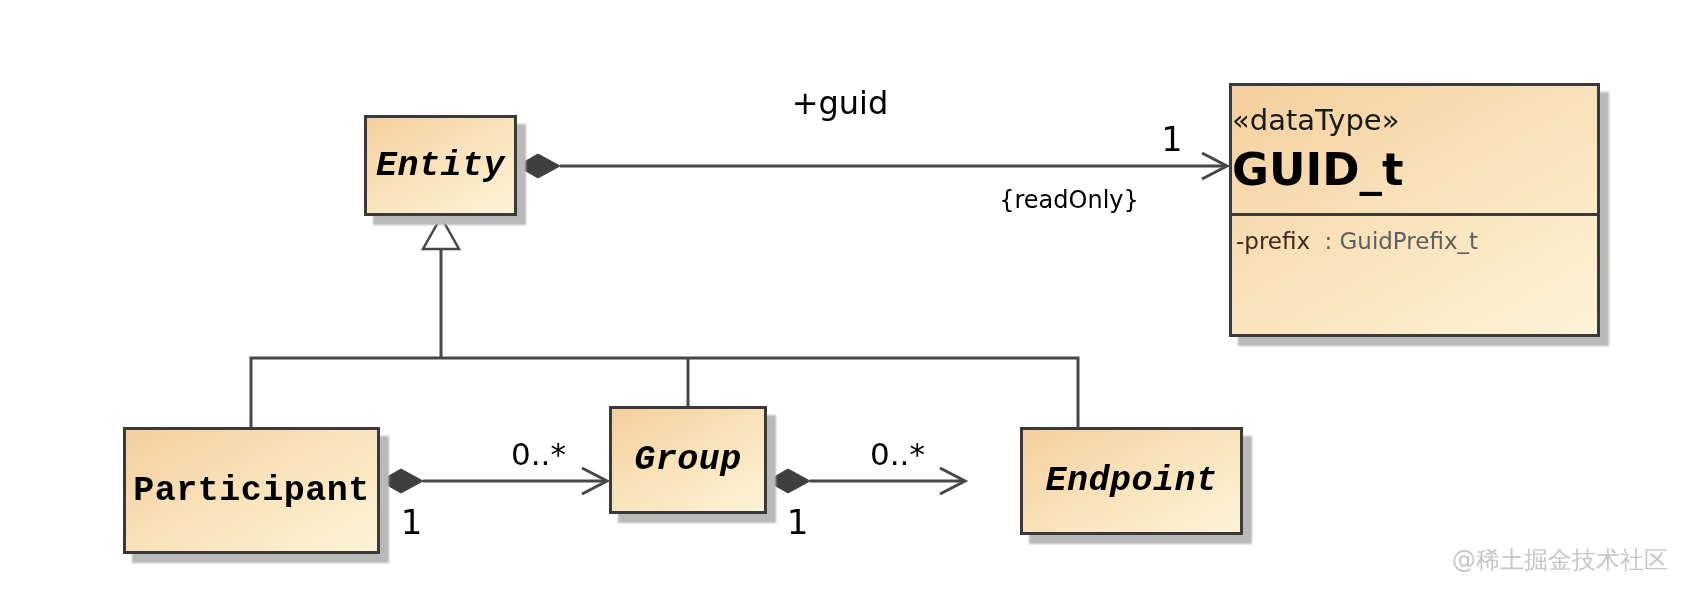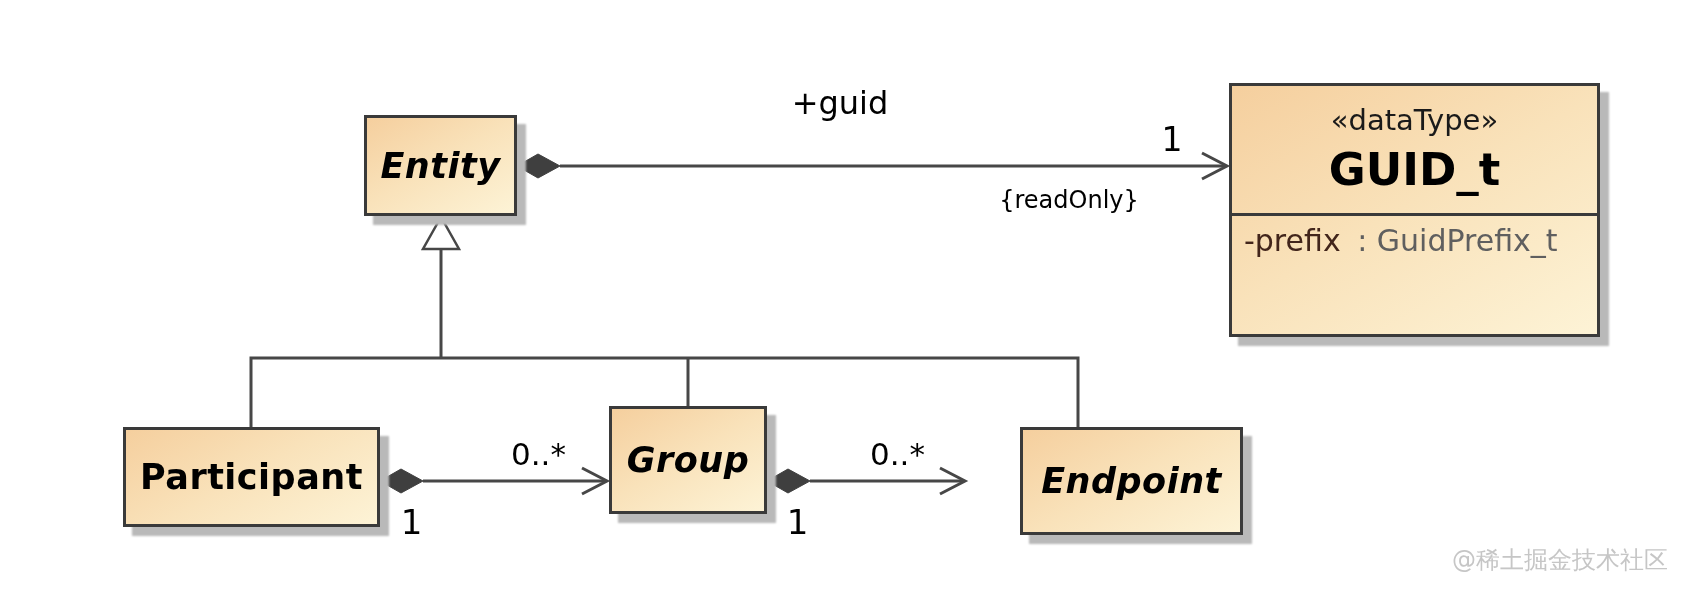--- a/index.html
+++ b/index.html
@@ -29,52 +29,53 @@
     box-shadow: 9px 9px 2px #b9b9b9;
     display: flex;
     align-items: center;
     justify-content: center;
   }
   .class-name {
     font-weight: bold;
     font-size: 35px;
     color: #000000;
     letter-spacing: 0.5px;
+    font-family: Liberation Mono, monospace;
   }
   .abstract { font-style: italic; }
 
   
   #guid-box {
     flex-direction: column;
     align-items: stretch;
     justify-content: flex-start;
     padding: 0;
   }
   .guid-header {
     box-sizing: border-box;
     height: 130px;
     border-bottom: 3px solid #3a3a3a;
     display: flex;
     flex-direction: column;
-    align-items: center;
+    align-items: flex-start;
     justify-content: center;
     gap: 6px;
   }
   .stereotype {
     font-size: 29px;
     color: #1a1a1a;
   }
   .guid-name {
     font-size: 45px;
     font-weight: bold;
     color: #000000;
   }
   .attr-list {
-    padding: 8px 6px 0 12px;
-    font-size: 30px;
+    padding: 8px 6px 0 4px;
+    font-size: 23px;
     line-height: 34px;
     white-space: nowrap;
   }
   .attr-name { color: #42251b; }
   .attr-type { color: #5f5f5f; margin-left: 7px; }
 
   .edge-label {
     position: absolute;
     color: #000000;
     text-align: center;
@@ -131,21 +132,21 @@
       <span class="guid-name">GUID_t</span>
     </div>
     <div class="attr-list">
       <div>
         <span class="attr-name">-prefix</span>
         <span class="attr-type">: GuidPrefix_t</span>
       </div>
     </div>
   </div>
 
-  <div class="uml-box" style="left:123px; top:427px; width:257px; height:100px;">
+  <div class="uml-box" style="left:123px; top:427px; width:257px; height:127px;">
     <span class="class-name">Participant</span>
   </div>
 
   <div class="uml-box" style="left:609px; top:406px; width:158px; height:108px;">
     <span class="class-name abstract">Group</span>
   </div>
 
   <div class="uml-box" style="left:1020px; top:427px; width:223px; height:108px;">
     <span class="class-name abstract">Endpoint</span>
   </div>

